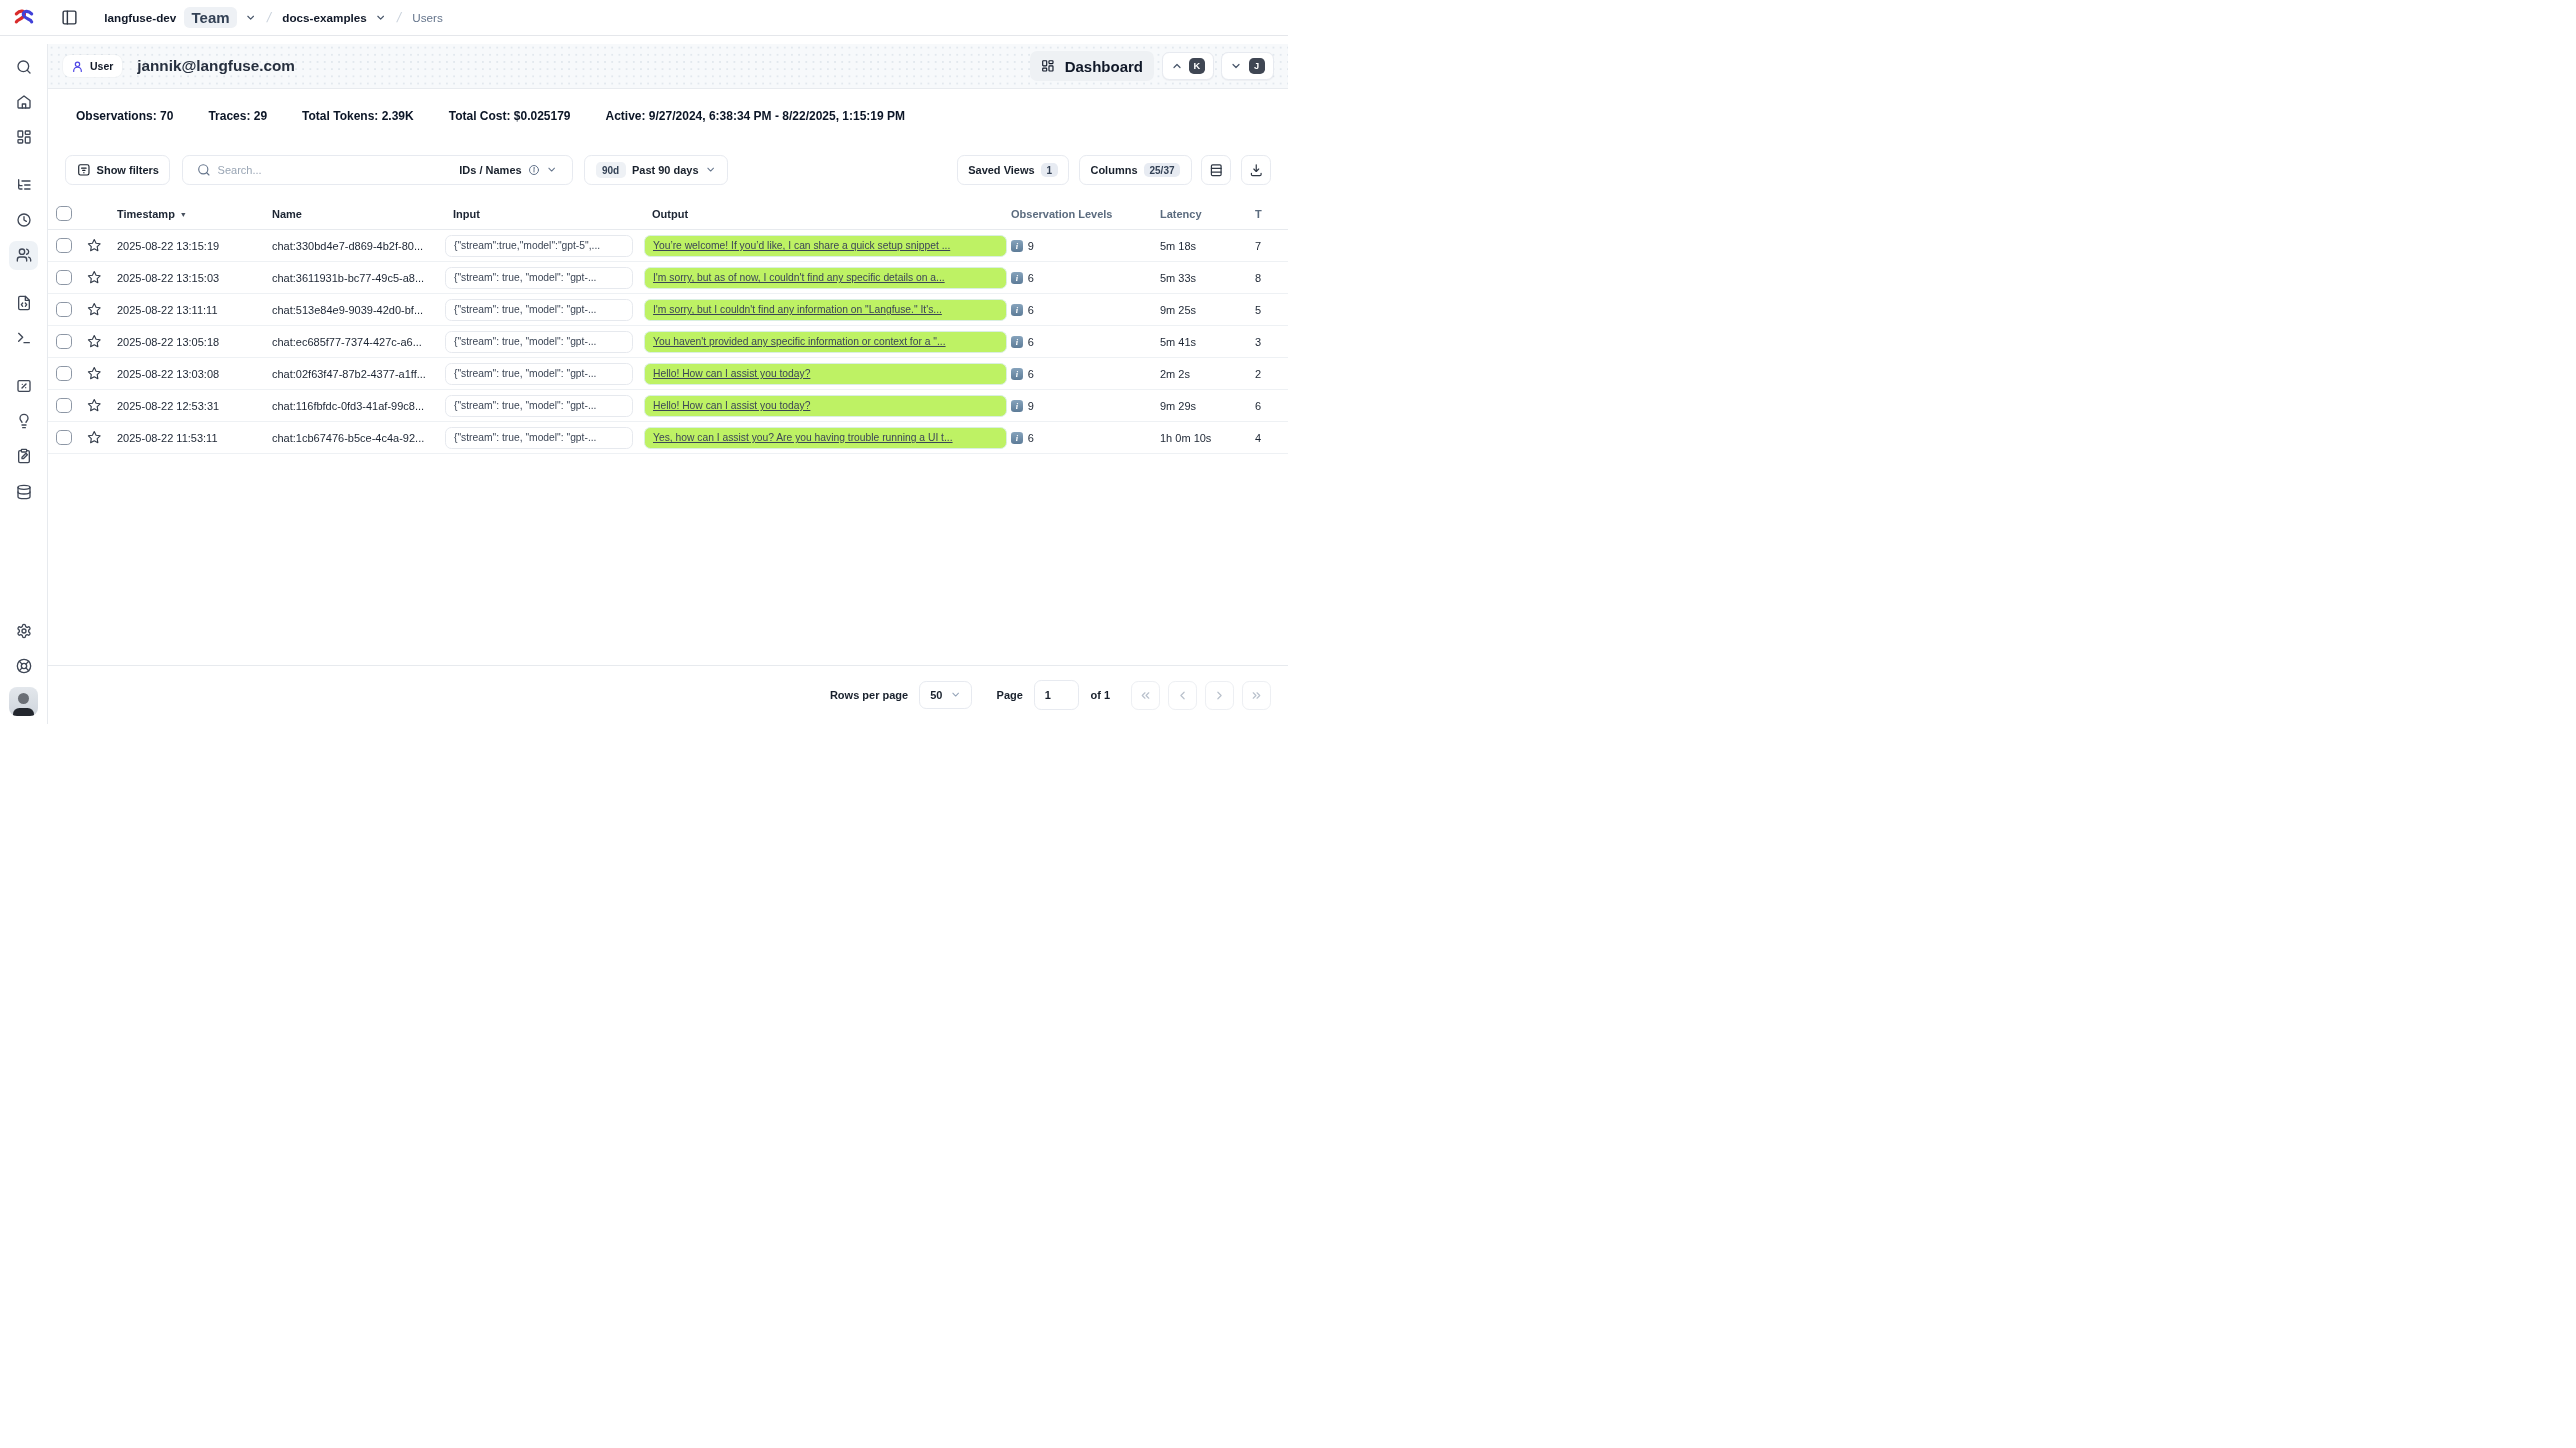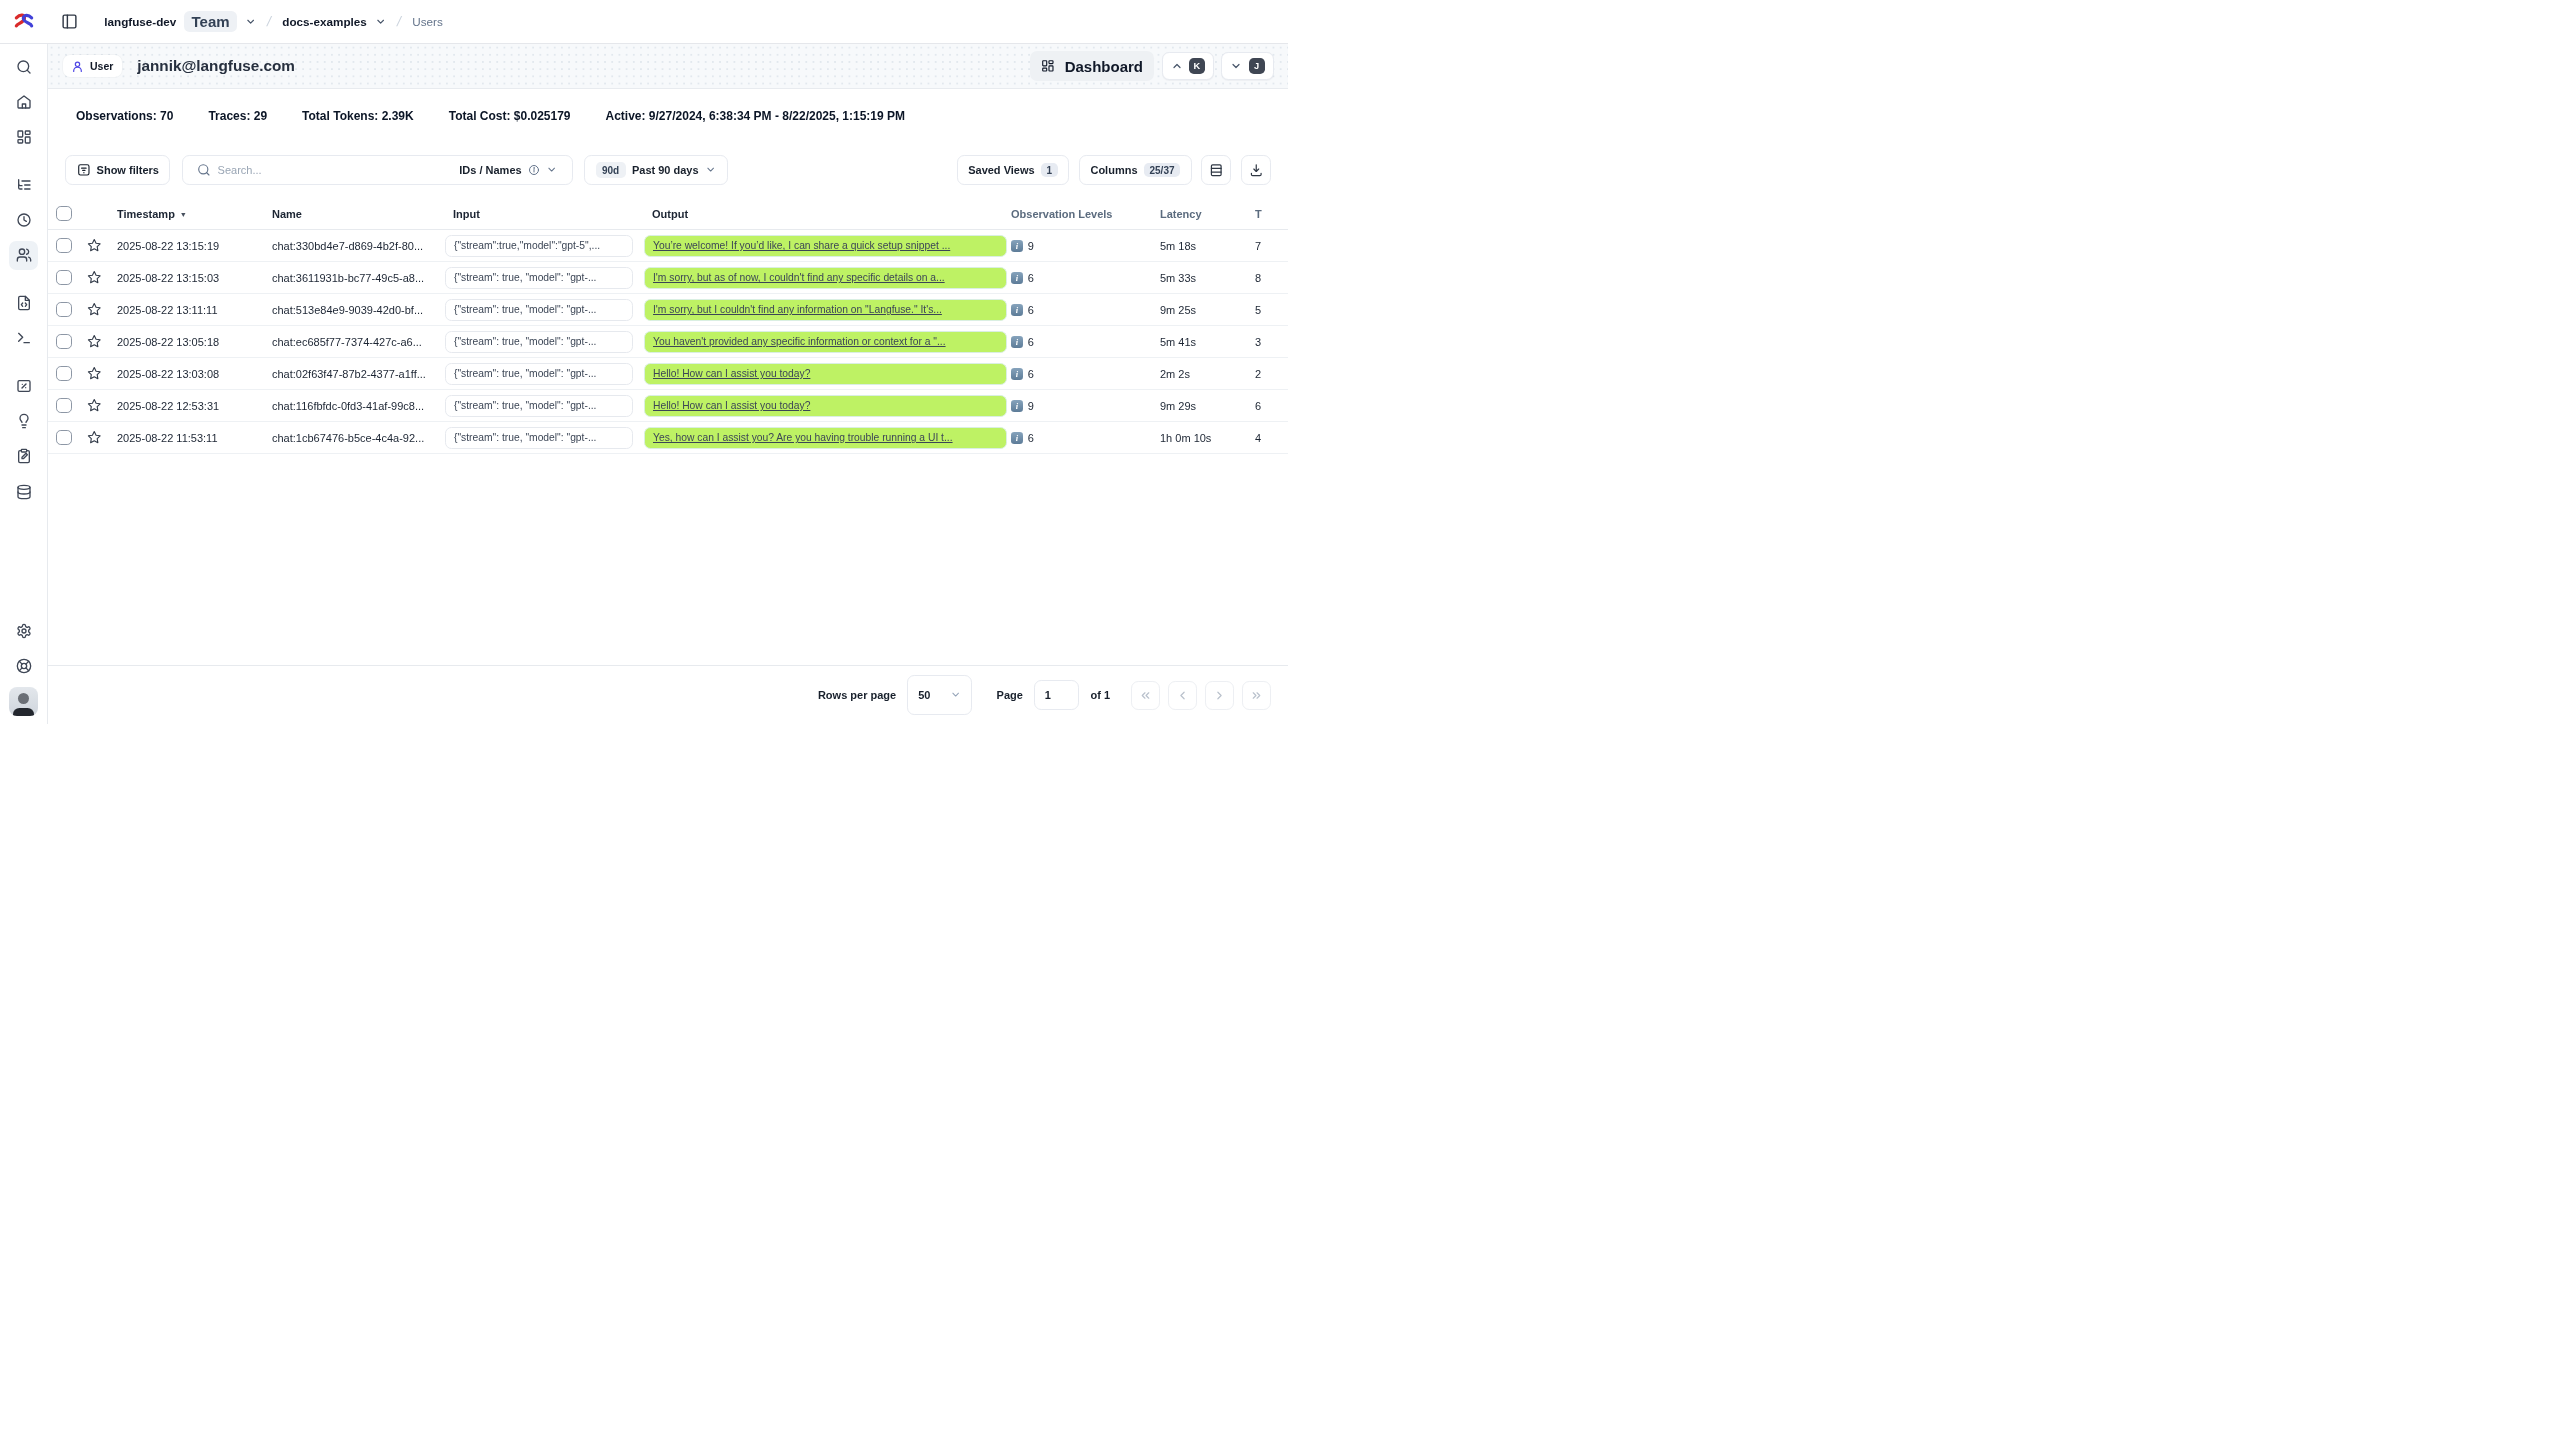--- a/index.html
+++ b/index.html
@@ -1,21 +1,21 @@
 <!DOCTYPE html>
 <html style="font-size:13px"><head>
 <meta charset="utf-8">
 <style>
   * { margin:0; padding:0; box-sizing:border-box; }
   html,body { background:#fff; }
   body { font-family:"Liberation Sans", sans-serif; color:#0f172a; }
   .page { position:relative; width:1288px; height:724px; overflow:hidden; background:#fff; }
 
   
-  .topbar { position:absolute; top:0; left:0; right:0; height:44px; background:#fff;
+  .topbar { position:absolute; top:0; left:0; right:0; height:36px; background:#fff;
             border-bottom:0.8px solid #e5e7eb; display:flex; align-items:center; z-index:5; }
   .logo-box { width:48px; display:flex; justify-content:center; }
   .panel-toggle { width:24px; height:24px; display:flex; align-items:center; justify-content:center;
                   border-radius:4.8px; cursor:pointer; margin-left:9.7px; color:#2f3744; }
   .crumbs { display:flex; align-items:center; margin-left:22.6px; gap:8px; font-size:11.7px; }
   .crumb-main { font-weight:700; color:#101828; }
   .crumb-badge { background:#eef1f5; color:#334155; font-size:15px; font-weight:600;
                  padding:2.4px 7.2px; border-radius:5.6px; }
   .crumb-sep { color:#cbd3dd; font-size:13.7px; font-weight:300; padding:0 3.2px; transform:skewX(-12deg); }
   .crumb-muted { color:#64748b; font-weight:500; }
@@ -102,22 +102,22 @@
   .info-badge { width:12px; height:12px; border-radius:3.2px; background:linear-gradient(#86a3bc,#5d7c98);
                 color:#fff; font-size:8.5px; font-weight:700; font-family:"Liberation Serif",serif;
                 font-style:italic; display:flex; align-items:center; justify-content:center; }
   .c-latency, .c-extra { font-size:11px; color:#1c2533; }
   .table-fill { flex:1; background:#fff; }
 
   
   .pagination { height:59px; border-top:0.8px solid #e7eaee; display:flex; align-items:center;
                 justify-content:flex-end; gap:11.3px; padding:0 17px; background:#fff; }
   .pg-label { font-size:11px; font-weight:600; color:#18202c; }
-  .pg-select { display:flex; align-items:center; gap:20px; border:0.8px solid #e7eaf0; border-radius:7.2px;
-               height:40px; padding:0 9.7px; font-size:11px; font-weight:600; color:#18202c; cursor:pointer; }
+  .pg-select { display:flex; align-items:center; gap:8px; border:0.8px solid #e7eaf0; border-radius:7.2px;
+               height:28px; padding:0 9.7px; font-size:11px; font-weight:600; color:#18202c; cursor:pointer; }
   .pg-input { width:45px; height:30px; border:0.8px solid #e7eaf0; border-radius:7.2px; font-size:11px;
               font-weight:600; color:#18202c; padding:0 9.7px; font-family:inherit; outline:none; }
   .pg-group { display:flex; align-items:center; gap:8px; margin-left:9.7px; }
   .nav-btn { width:29px; height:29px; border:0.8px solid #edeff3; border-radius:7.2px; background:#fff;
              display:flex; align-items:center; justify-content:center; color:#b9c1cc; cursor:default; }
   .spacer8 { width:1.6px; }
 </style>
 </head>
 <body>
 

